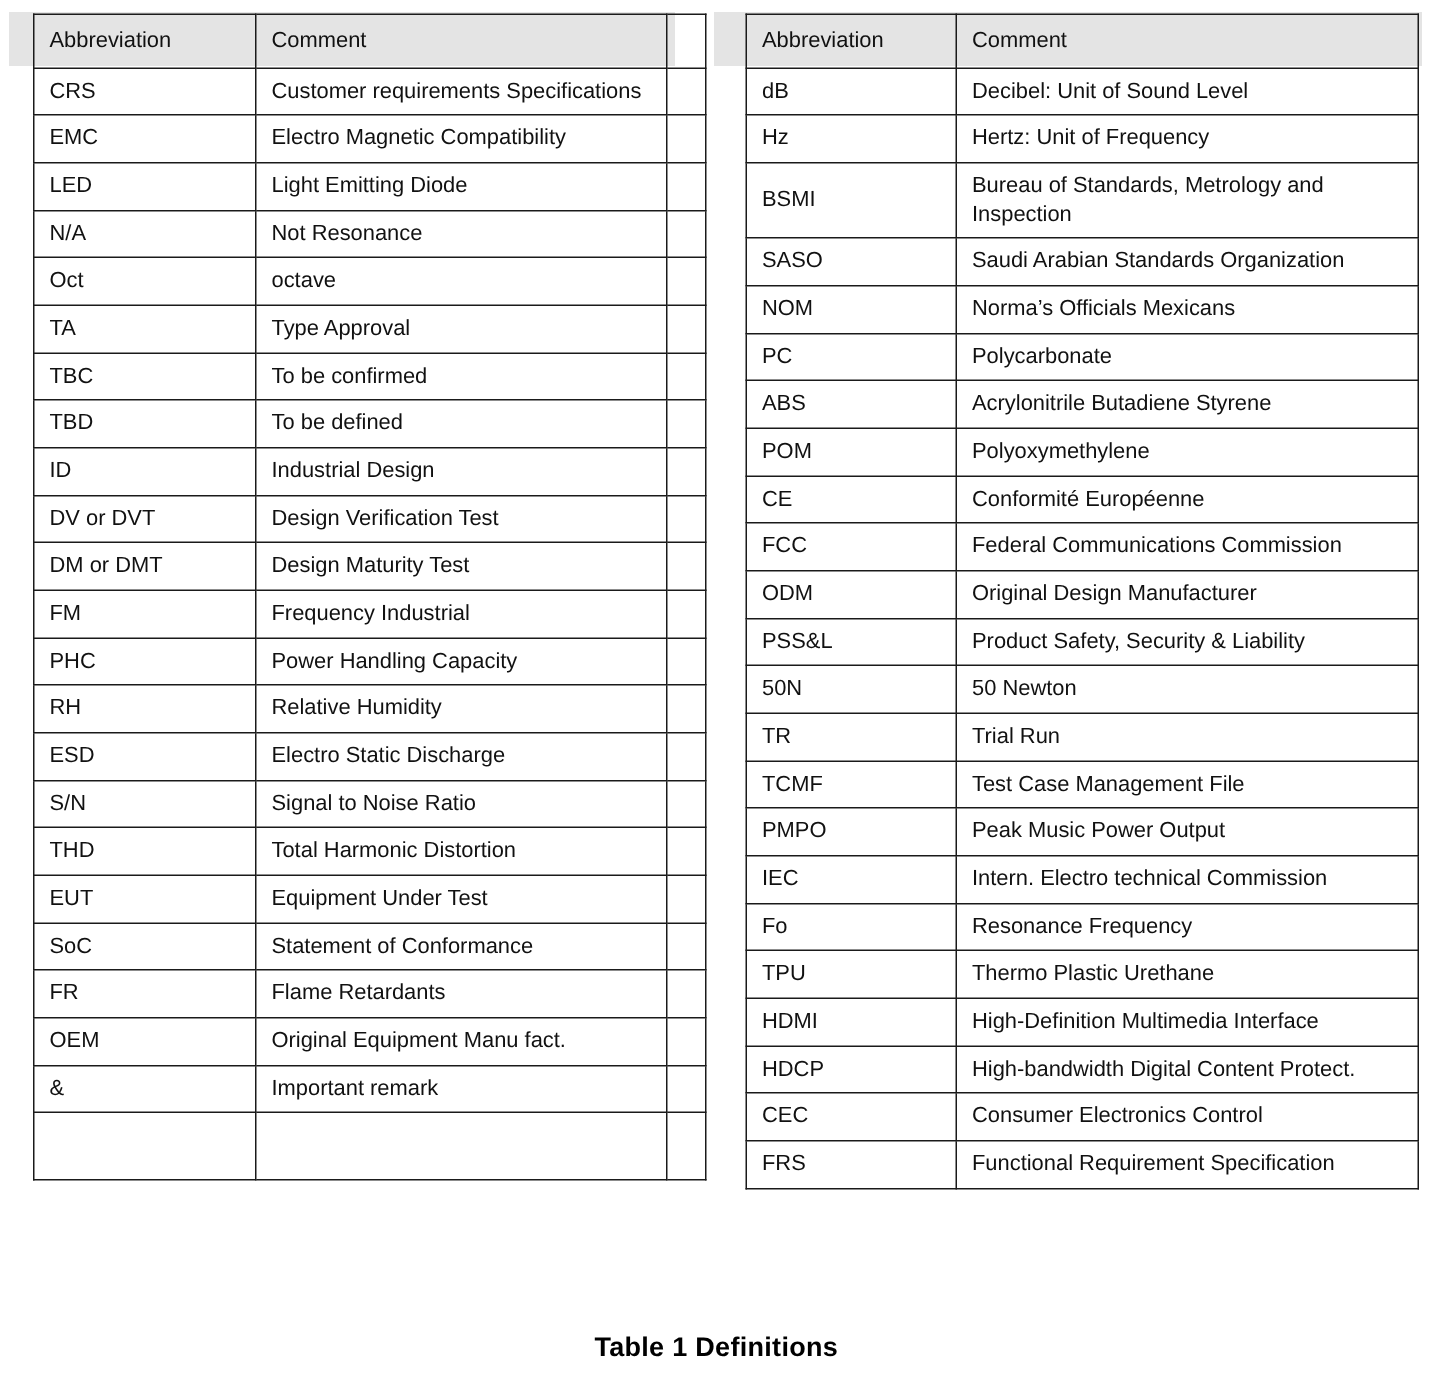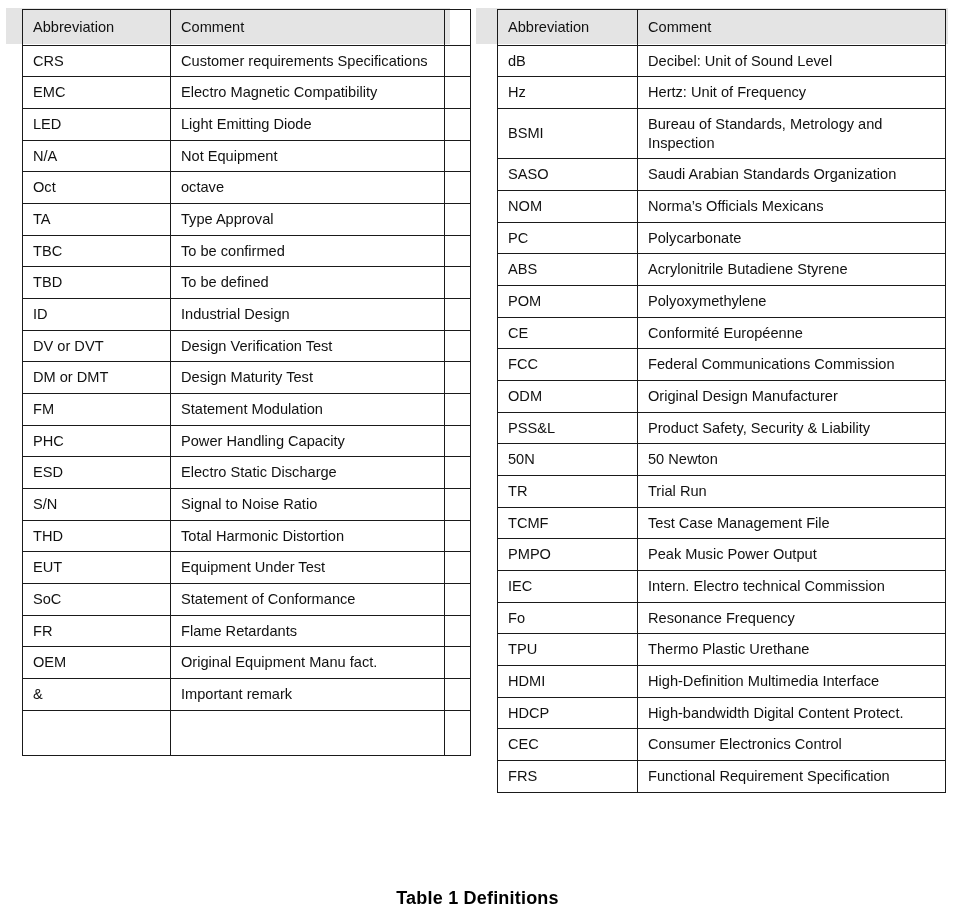--- a/index.html
+++ b/index.html
@@ -144,21 +144,21 @@
             <td>Electro Magnetic Compatibility</td>
             <td class="tail"></td>
           </tr>
           <tr>
             <td>LED</td>
             <td>Light Emitting Diode</td>
             <td class="tail"></td>
           </tr>
           <tr>
             <td>N/A</td>
-            <td>Not Equipment</td>
+            <td>Not Resonance</td>
             <td class="tail"></td>
           </tr>
           <tr>
             <td>Oct</td>
             <td>octave</td>
             <td class="tail"></td>
           </tr>
           <tr>
             <td>TA</td>
             <td>Type Approval</td>
@@ -184,26 +184,31 @@
             <td>Design Verification Test</td>
             <td class="tail"></td>
           </tr>
           <tr>
             <td>DM or DMT</td>
             <td>Design Maturity Test</td>
             <td class="tail"></td>
           </tr>
           <tr>
             <td>FM</td>
-            <td>Statement Modulation</td>
+            <td>Frequency Industrial</td>
             <td class="tail"></td>
           </tr>
           <tr>
             <td>PHC</td>
             <td>Power Handling Capacity</td>
+            <td class="tail"></td>
+          </tr>
+          <tr>
+            <td>RH</td>
+            <td>Relative Humidity</td>
             <td class="tail"></td>
           </tr>
           <tr>
             <td>ESD</td>
             <td>Electro Static Discharge</td>
             <td class="tail"></td>
           </tr>
           <tr>
             <td>S/N</td>
             <td>Signal to Noise Ratio</td>

